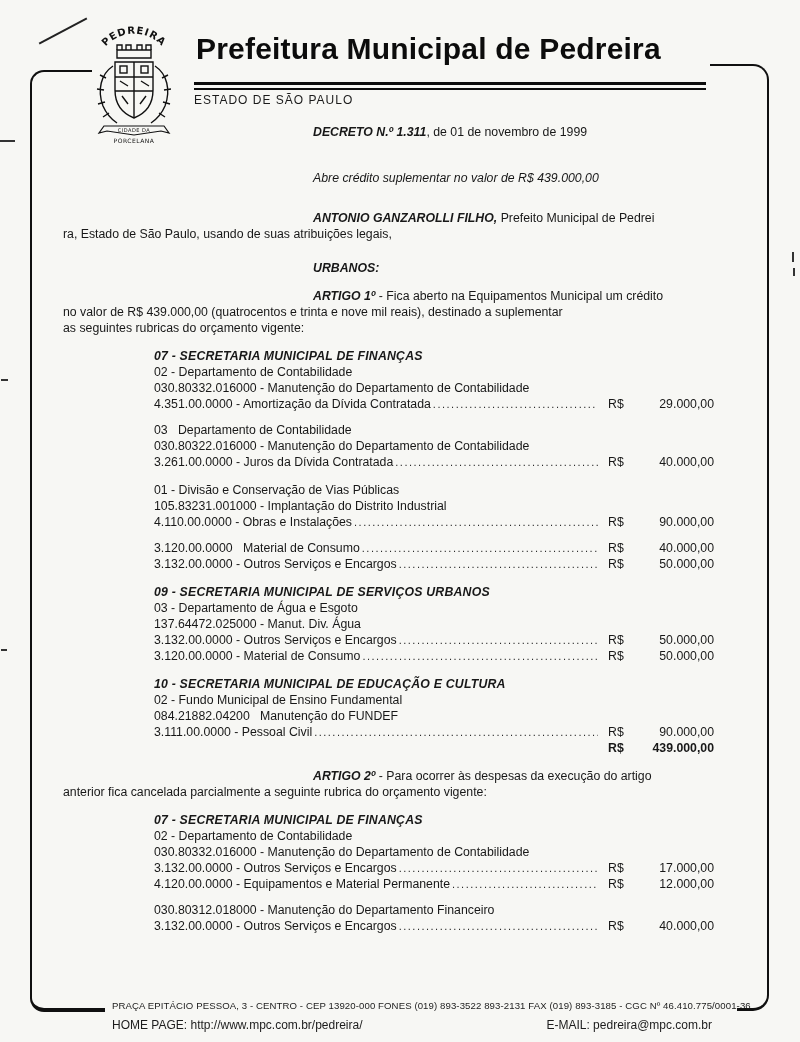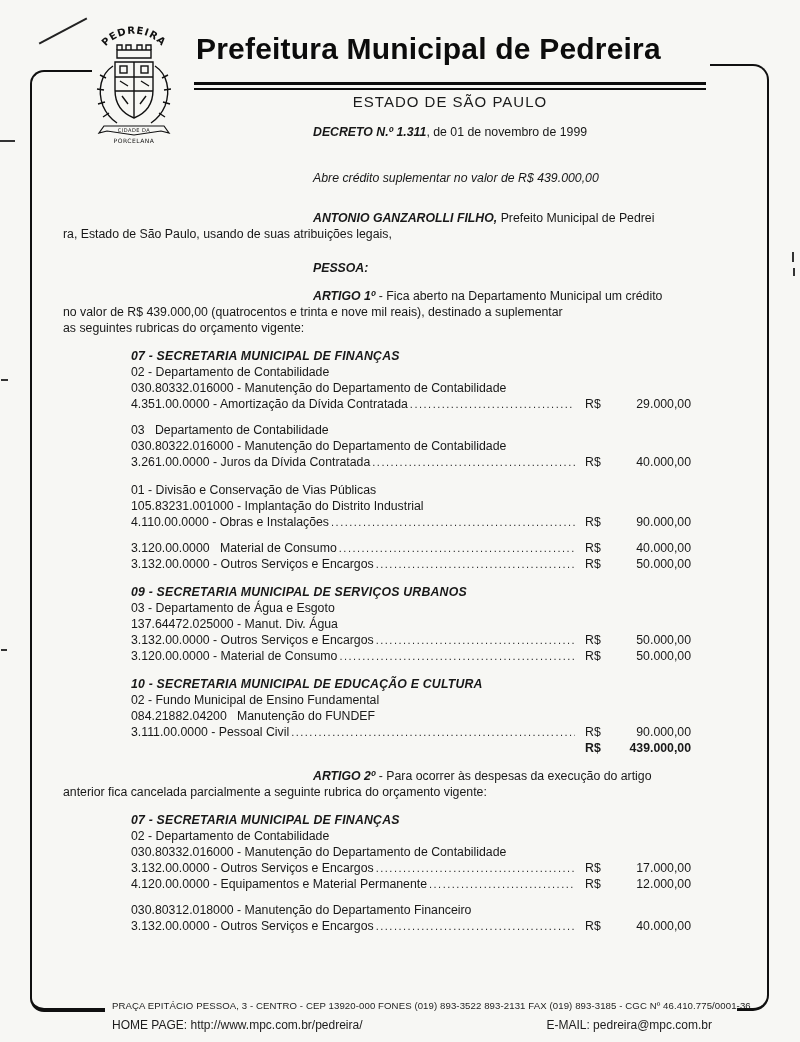--- a/index.html
+++ b/index.html
@@ -28,34 +28,34 @@
   .art-4{left:792px; top:252px; width:2px; height:10px;}
   .art-5{left:793px; top:268px; width:2px; height:8px;}
   
   .crest{position:absolute; left:82px; top:20px; width:104px; height:140px;}
   .crest svg{width:100%; height:100%;}
   .crest text{font-family:"DejaVu Sans", sans-serif; fill:#111;}
   .title{position:absolute; left:196px; top:32px; width:512px;
     font-size:30px; font-weight:bold; letter-spacing:.2px; white-space:nowrap; color:#0c0c0c;}
   .title-rule{position:absolute; left:194px; top:82px; width:512px; height:3px;
     border-top:3px solid #0d0d0d; border-bottom:2px solid #0d0d0d;}
-  .subtitle{position:absolute; left:194px; top:93px; width:512px; text-align:center;
-    font-size:15px; letter-spacing:1px; color:#1b1b1b;}
+  .subtitle{position:absolute; left:194px; top:93px; width:512px; text-align:left;
+    font-size:12px; letter-spacing:1px; color:#1b1b1b;}
   
   .content{position:absolute; left:63px; top:112px; width:620px;
     font-size:12.3px; line-height:16px; color:#181818;}
   .bi{font-weight:bold; font-style:italic;}
   .decreto-line{margin:12px 0 0 250px;}
   .summary{margin:30px 0 0 250px;font-style:italic;}
   .preamble{margin:24px 0 0 0; text-indent:250px;}
   .decreta{margin:18px 0 0 250px;}
   .artigo{margin:12px 0 0 0; text-indent:250px;}
   .artigo .cont{text-indent:0;}
   .sections{margin-top:8px;}
-  .budget-section{margin:12px 0 0 68px;}
+  .budget-section{margin:12px 0 0 91px;}
   .sec-title{font-weight:bold; font-style:italic; letter-spacing:.2px;}
   .group + .group{margin-top:10px;}
   .row{display:flex; align-items:flex-end; width:560px;}
   .desc{white-space:pre-wrap;}
   .dots{flex:1; overflow:hidden; white-space:nowrap; margin:0 10px 0 2px; color:#2a2a2a;}
   .dots::after{content:"....................................................................................................."; letter-spacing:1.5px; font-size:11px;}
   .spacer{flex:1;}
   .cur{width:26px; flex:none;}
   .amt{width:80px; flex:none; text-align:right;}
   .total-row .cur,.total-row .amt{font-weight:bold;}
@@ -113,23 +113,23 @@
   <div class="title-rule"></div>
   <div class="subtitle">ESTADO DE SÃO PAULO</div>
 
   <div class="content">
     <p class="decreto-line"><span class="bi">DECRETO N.º 1.311</span><span>, de 01 de novembro de 1999</span></p>
 
     <p class="summary">Abre crédito suplementar no valor de R$ 439.000,00</p>
 
     <p class="preamble"><span class="bi">ANTONIO GANZAROLLI FILHO,</span><span> Prefeito Municipal de Pedrei</span><br><span class="cont">ra, Estado de São Paulo, usando de suas atribuições legais,</span></p>
 
-    <p class="decreta bi">PESSOA:</p>
-
-    <p class="artigo"><span class="bi">ARTIGO 1º</span><span> - Fica aberto na Departamento Municipal um crédito</span><br><span class="cont">no valor de R$ 439.000,00 (quatrocentos e trinta e nove mil reais), destinado a suplementar</span><br><span class="cont">as seguintes rubricas do orçamento vigente:</span></p>
+    <p class="decreta bi">URBANOS:</p>
+
+    <p class="artigo"><span class="bi">ARTIGO 1º</span><span> - Fica aberto na Equipamentos Municipal um crédito</span><br><span class="cont">no valor de R$ 439.000,00 (quatrocentos e trinta e nove mil reais), destinado a suplementar</span><br><span class="cont">as seguintes rubricas do orçamento vigente:</span></p>
 
     <div class="sections" id="artigo1-sections">
         <div class="budget-section">
           <div class="sec-title">07 - SECRETARIA MUNICIPAL DE FINANÇAS</div>
           <div class="group">
             <div class="row">
               <span class="desc">02 - Departamento de Contabilidade</span>
             </div>
             <div class="row">
               <span class="desc">030.80332.016000 - Manutenção do Departamento de Contabilidade</span>

